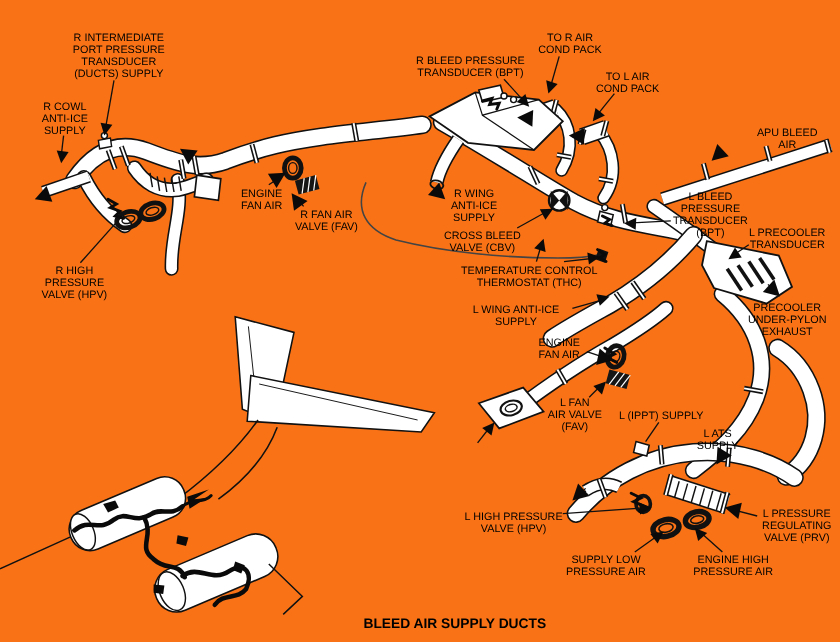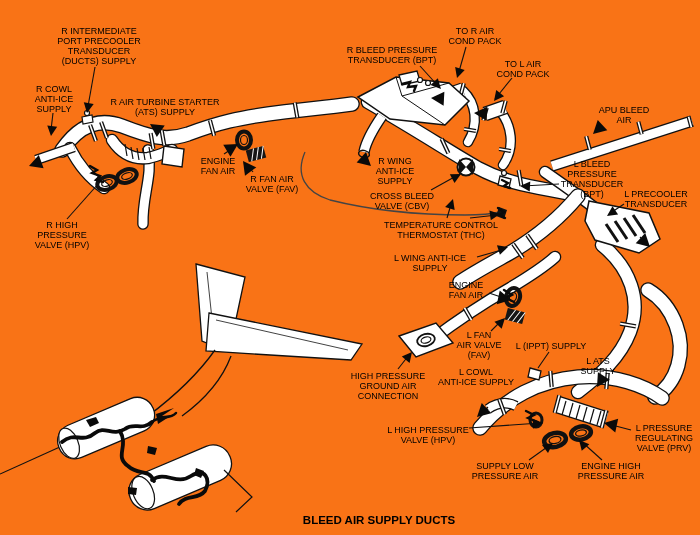--- a/index.html
+++ b/index.html
@@ -261,33 +261,29 @@
       <polygon points="0,0 -13,7 -13,-7" transform="translate(474 113) rotate(183)" fill="#0a0a0a" stroke="none"></polygon>
       <polygon points="0,0 -13,7 -13,-7" transform="translate(593 134) rotate(137)" fill="#0a0a0a" stroke="none"></polygon>
       <polygon points="0,0 -13,7 -13,-7" transform="translate(650 247) rotate(43)" fill="#0a0a0a" stroke="none"></polygon>
       <polygon points="0,0 -13,7 -13,-7" transform="translate(511 300) rotate(12)" fill="#0a0a0a" stroke="none"></polygon>
       <polygon points="0,0 -13,7 -13,-7" transform="translate(597 387) rotate(122)" fill="#0a0a0a" stroke="none"></polygon>
       <polygon points="0,0 -13,7 -13,-7" transform="translate(477 417) rotate(137)" fill="#0a0a0a" stroke="none"></polygon>
     </svg>
 
   <div class="lbl" style="left:99px;top:26px">
       <div>R INTERMEDIATE</div>
-      <div>PORT PRECOOLER</div>
+      <div>PORT PRESSURE</div>
       <div>TRANSDUCER</div>
       <div>(DUCTS) SUPPLY</div>
     </div>
   <div class="lbl" style="left:54px;top:84px">
       <div>R COWL</div>
       <div>ANTI-ICE</div>
       <div>SUPPLY</div>
     </div>
-  <div class="lbl" style="left:165px;top:97px">
-      <div>R AIR TURBINE STARTER</div>
-      <div>(ATS) SUPPLY</div>
-    </div>
   <div class="lbl" style="left:218px;top:156px">
       <div>ENGINE</div>
       <div>FAN AIR</div>
     </div>
   <div class="lbl" style="left:272px;top:174px">
       <div>R FAN AIR</div>
       <div>VALVE (FAV)</div>
     </div>
   <div class="lbl" style="left:62px;top:220px">
       <div>R HIGH</div>
@@ -312,62 +308,58 @@
       <div>SUPPLY</div>
     </div>
   <div class="lbl" style="left:402px;top:191px">
       <div>CROSS BLEED</div>
       <div>VALVE (CBV)</div>
     </div>
   <div class="lbl" style="left:441px;top:220px">
       <div>TEMPERATURE CONTROL</div>
       <div>THERMOSTAT (THC)</div>
     </div>
-  <div class="lbl" style="left:624px;top:105px">
+  <div class="lbl" style="left:656px;top:105px">
       <div>APU BLEED</div>
       <div>AIR</div>
     </div>
   <div class="lbl" style="left:592px;top:159px">
       <div>L BLEED</div>
       <div>PRESSURE</div>
       <div>TRANSDUCER</div>
       <div>(BPT)</div>
     </div>
   <div class="lbl" style="left:656px;top:189px">
       <div>L PRECOOLER</div>
       <div>TRANSDUCER</div>
     </div>
+  <div class="lbl" style="left:656px;top:251px">
+      <div>PRECOOLER</div>
+      <div>UNDER-PYLON</div>
+      <div>EXHAUST</div>
+    </div>
   <div class="lbl" style="left:430px;top:253px">
       <div>L WING ANTI-ICE</div>
       <div>SUPPLY</div>
     </div>
   <div class="lbl" style="left:466px;top:280px">
       <div>ENGINE</div>
       <div>FAN AIR</div>
     </div>
   <div class="lbl" style="left:479px;top:330px">
       <div>L FAN</div>
       <div>AIR VALVE</div>
       <div>(FAV)</div>
     </div>
-  <div class="lbl" style="left:388px;top:371px">
-      <div>HIGH PRESSURE</div>
-      <div>GROUND AIR</div>
-      <div>CONNECTION</div>
-    </div>
   <div class="lbl" style="left:551px;top:341px">
       <div>L (IPPT) SUPPLY</div>
     </div>
   <div class="lbl" style="left:598px;top:356px">
       <div>L ATS</div>
       <div>SUPPLY</div>
-    </div>
-  <div class="lbl" style="left:476px;top:367px">
-      <div>L COWL</div>
-      <div>ANTI-ICE SUPPLY</div>
     </div>
   <div class="lbl" style="left:428px;top:425px">
       <div>L HIGH PRESSURE</div>
       <div>VALVE (HPV)</div>
     </div>
   <div class="lbl" style="left:505px;top:461px">
       <div>SUPPLY LOW</div>
       <div>PRESSURE AIR</div>
     </div>
   <div class="lbl" style="left:611px;top:461px">

